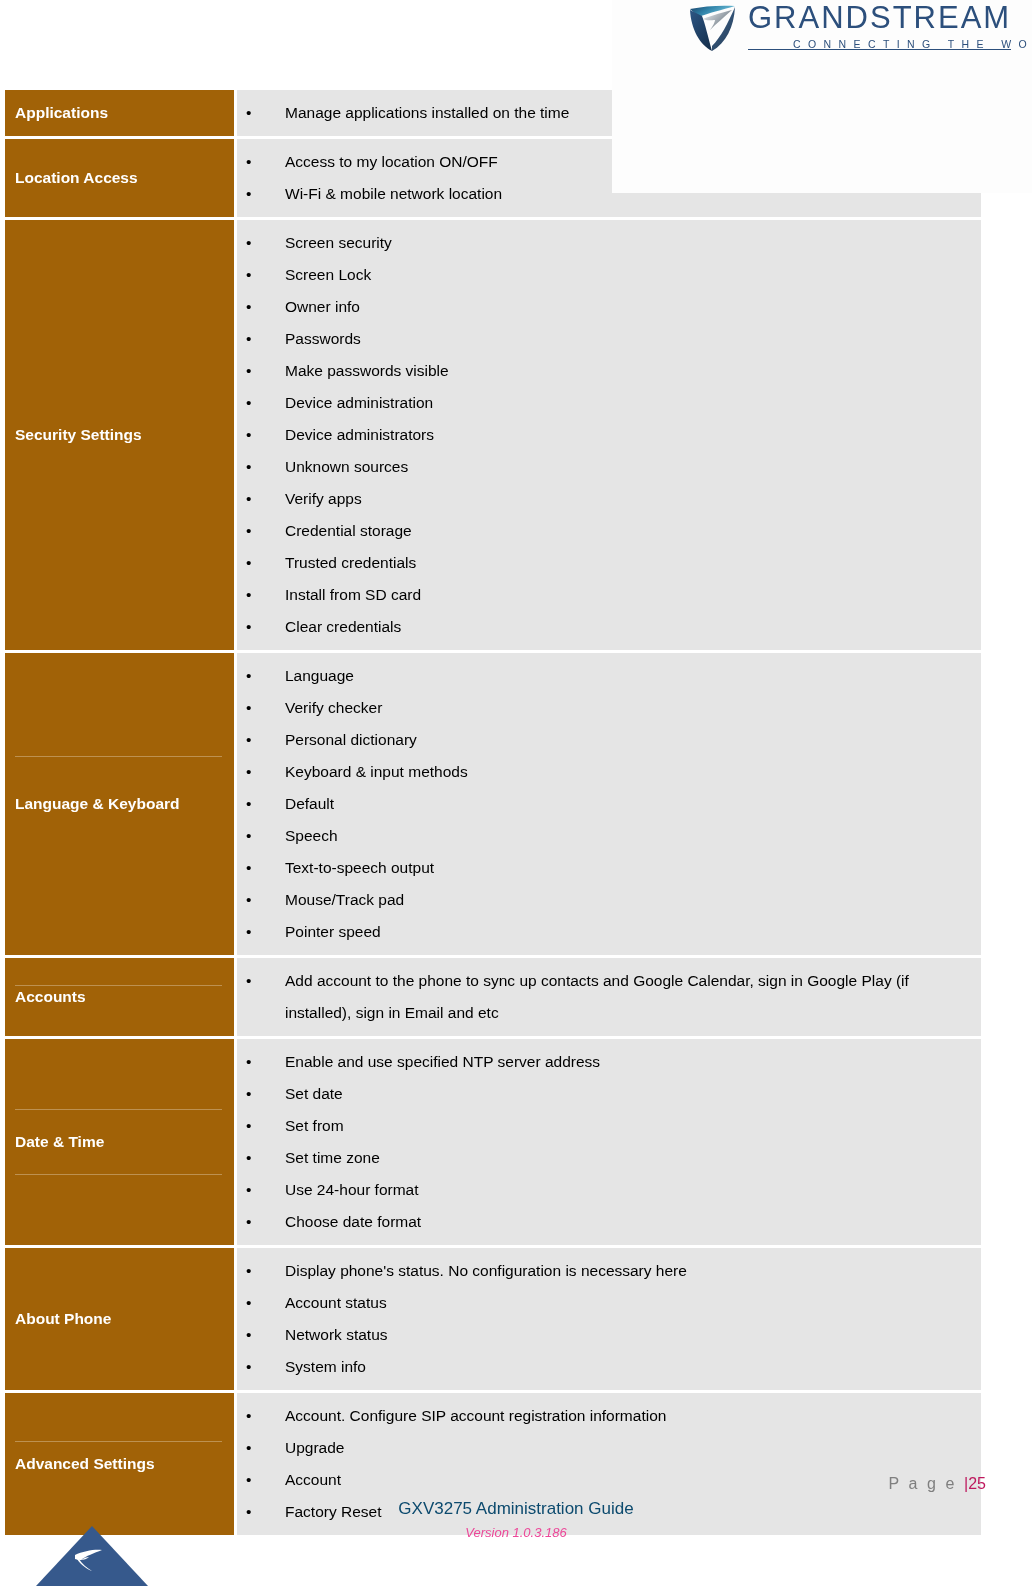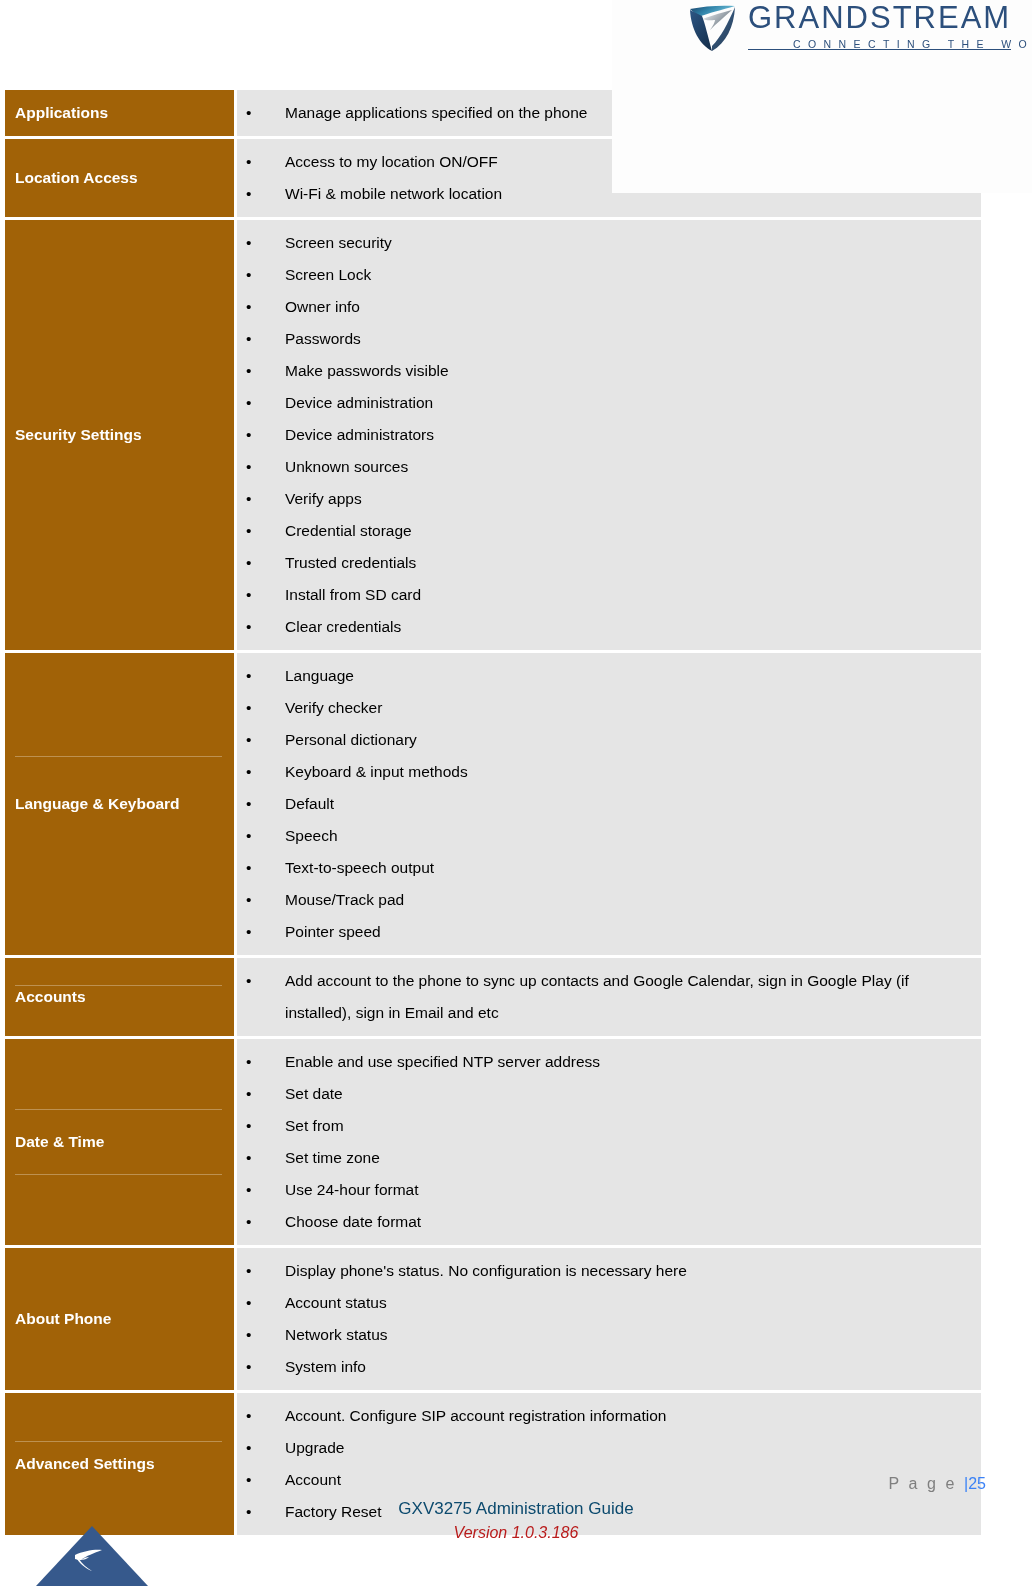--- a/index.html
+++ b/index.html
@@ -122,37 +122,37 @@
   
   .page-num {
     position: absolute;
     right: 46px;
     top: 1475px;
     font-size: 16px;
     color: #7f7f7f;
     letter-spacing: 2.6px;
     white-space: nowrap;
   }
-  .page-num .n { color: #3b82f6; letter-spacing: 0; text-align: right; }
+  .page-num .n { color: #be185d; letter-spacing: 0; text-align: right; }
   .footer-center {
     position: absolute;
     left: 0;
     right: 0;
     top: 1497px;
     text-align: center;
   }
   .footer-center .l1 {
     font-size: 17px;
     color: #0c4a6e;
     line-height: 24px;
   }
   .footer-center .l2 {
-    font-size: 16px;
+    font-size: 13px;
     font-style: italic;
-    color: #b91c1c;
+    color: #ec4899;
     line-height: 24px;
   }
   .footer-mark {
     position: absolute;
     left: 31px;
     top: 1521px;
     width: 122px;
     height: 65px;
     overflow: hidden;
   }
@@ -161,21 +161,21 @@
 <body>
 
 <div class="page">
 
   <table class="tbl" id="settings-table">
     <tbody id="settings-table-body">
         <tr>
           <td class="lbl"><span>Applications</span></td>
           <td class="val">
             <ul class="items">
-              <li><span class="bullet">•</span><span>Manage applications specified on the phone</span></li>
+              <li><span class="bullet">•</span><span>Manage applications installed on the time</span></li>
             </ul>
           </td>
         </tr>
         <tr>
           <td class="lbl"><span>Location Access</span></td>
           <td class="val">
             <ul class="items">
               <li><span class="bullet">•</span><span>Access to my location ON/OFF</span></li>
               <li><span class="bullet">•</span><span>Wi-Fi &amp; mobile network location</span></li>
             </ul>

